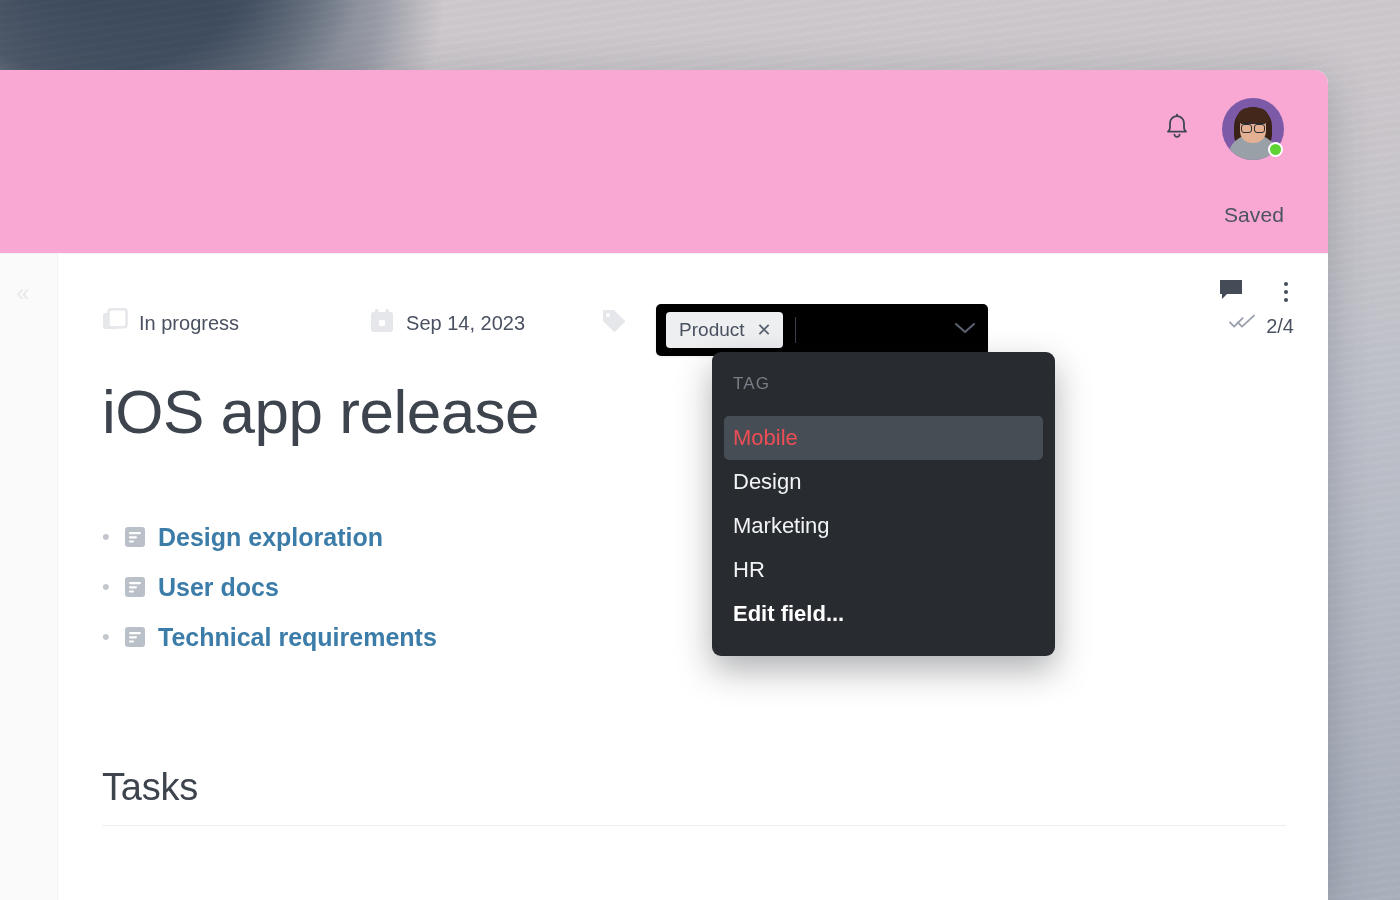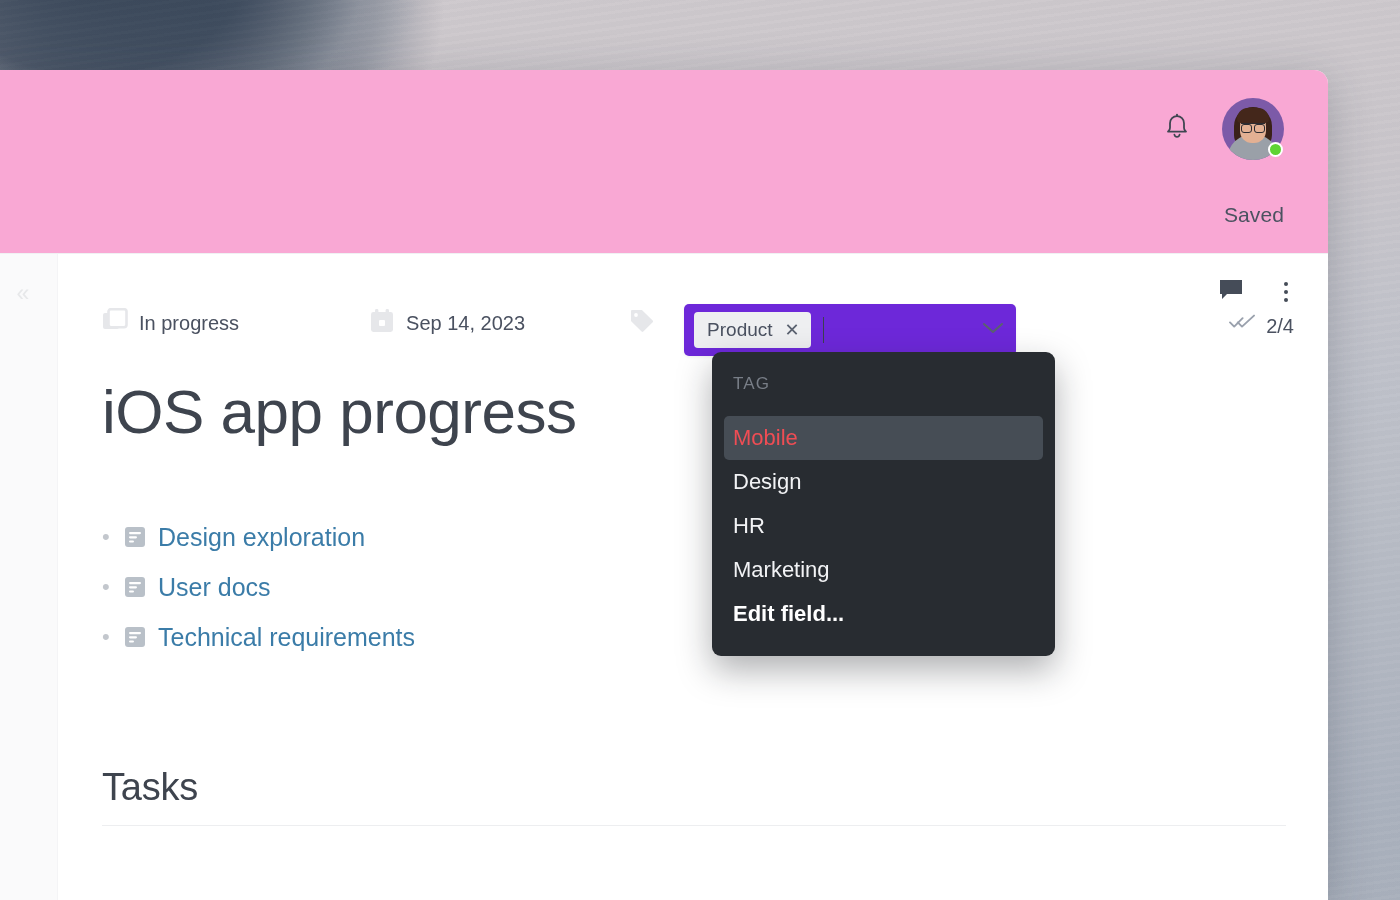--- a/index.html
+++ b/index.html
@@ -206,36 +206,36 @@
     display: flex;
     align-items: center;
     gap: 11px;
     cursor: pointer;
   }
   .meta-item .label {
     font-size: 20px;
     color: #4a5160;
   }
   .meta-status { margin-right: 130px; }
-  .meta-date { margin-right: 104px; }
+  .meta-date { margin-right: 76px; }
 
   .ic-status, .ic-cal, .ic-tag { color: #e6e7ea; flex: 0 0 auto; }
 
   
   .tag-field-wrap {
     position: relative;
     width: 0;
   }
   .tag-field {
     position: absolute;
     left: 18px;
     top: -19px;
     width: 332px;
     height: 52px;
-    background: #6d28d9;
+    background: #000000;
     border-radius: 5px;
     display: flex;
     align-items: center;
     padding: 0 12px 0 10px;
     box-shadow: 0 1px 3px rgba(40,48,62,0.07);
   }
   .chip {
     display: inline-flex;
     align-items: center;
     gap: 12px;
@@ -364,20 +364,21 @@
     flex: 0 0 auto;
     margin-right: 12px;
     display: flex;
     align-items: center;
   }
   .li-link {
     font-size: 25px;
     color: #3b7ca8;
     text-decoration: none;
     cursor: pointer;
+    font-weight: bold;
   }
 
   
   .dropdown {
     position: absolute;
     left: 712px;
     top: 352px;
     width: 343px;
     background: #282c31;
     border-radius: 9px;
@@ -524,21 +525,21 @@
           <span class="ic-checks">
             <svg width="26" height="16" viewBox="0 0 26 16" fill="none">
               <path d="M1 8.4l4.2 4.2L13.6 4.2" stroke="currentColor" stroke-width="1.9" stroke-linecap="round" stroke-linejoin="round"></path>
               <path d="M8.8 8.4l4.2 4.2L25 1.6" stroke="currentColor" stroke-width="1.9" stroke-linecap="round" stroke-linejoin="round"></path>
             </svg>
           </span>
           <span class="count-text">2/4</span>
         </div>
       </div>
 
-      <h1 class="doc-title">iOS app progress</h1>
+      <h1 class="doc-title">iOS app release</h1>
 
       <div class="section" id="sec-related">
         <ul class="doc-list">
           <li>
             <span class="li-bullet">•</span>
             <span class="li-doc-icon">
               <svg width="22" height="22" viewBox="0 0 22 22" fill="none">
                 <rect x="1" y="1" width="20" height="20" rx="3" fill="#b9c0c8"></rect>
                 <rect x="5" y="6" width="12" height="2.2" rx="1.1" fill="#ffffff"></rect>
                 <rect x="5" y="10.2" width="8" height="2.2" rx="1.1" fill="#ffffff"></rect>
@@ -580,16 +581,16 @@
 
     </div>
   </div>
 </div>
 
 <div class="dropdown">
   <div class="dd-header">TAG</div>
 
   <div class="dd-item selected">Mobile</div>
   <div class="dd-item">Design</div>
+  <div class="dd-item">Marketing</div>
   <div class="dd-item">HR</div>
-  <div class="dd-item">Marketing</div>
   <div class="dd-item edit">Edit field...</div>
 </div>
 
 </body></html>

